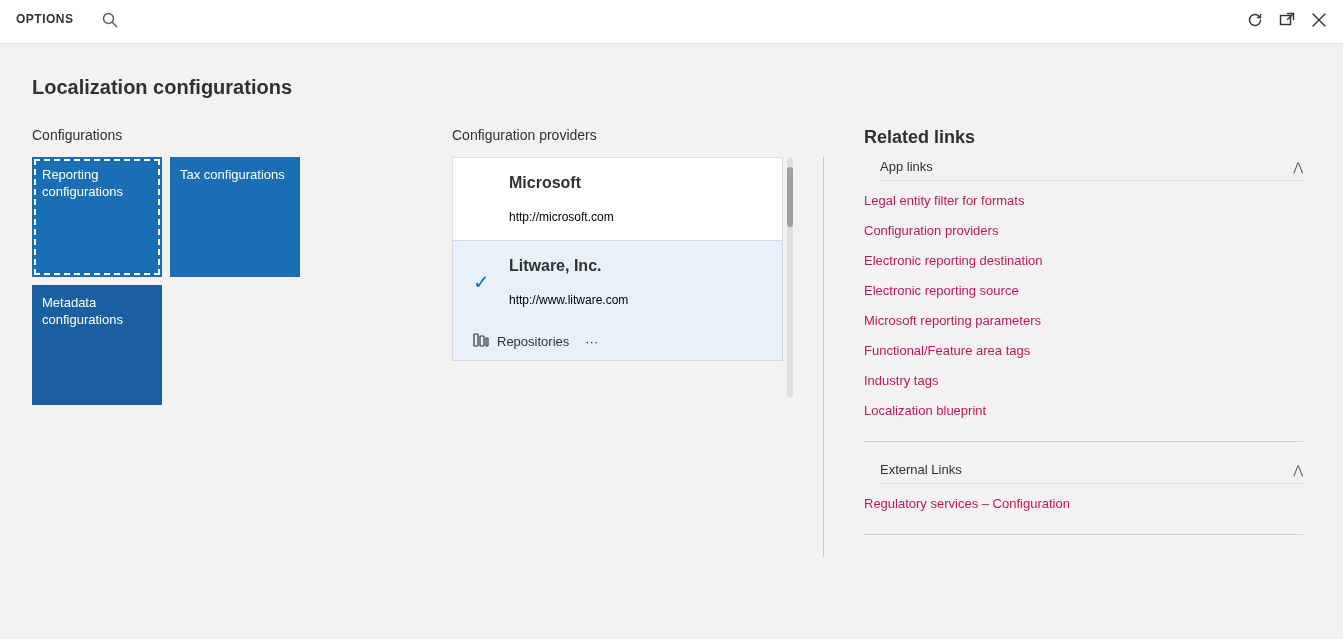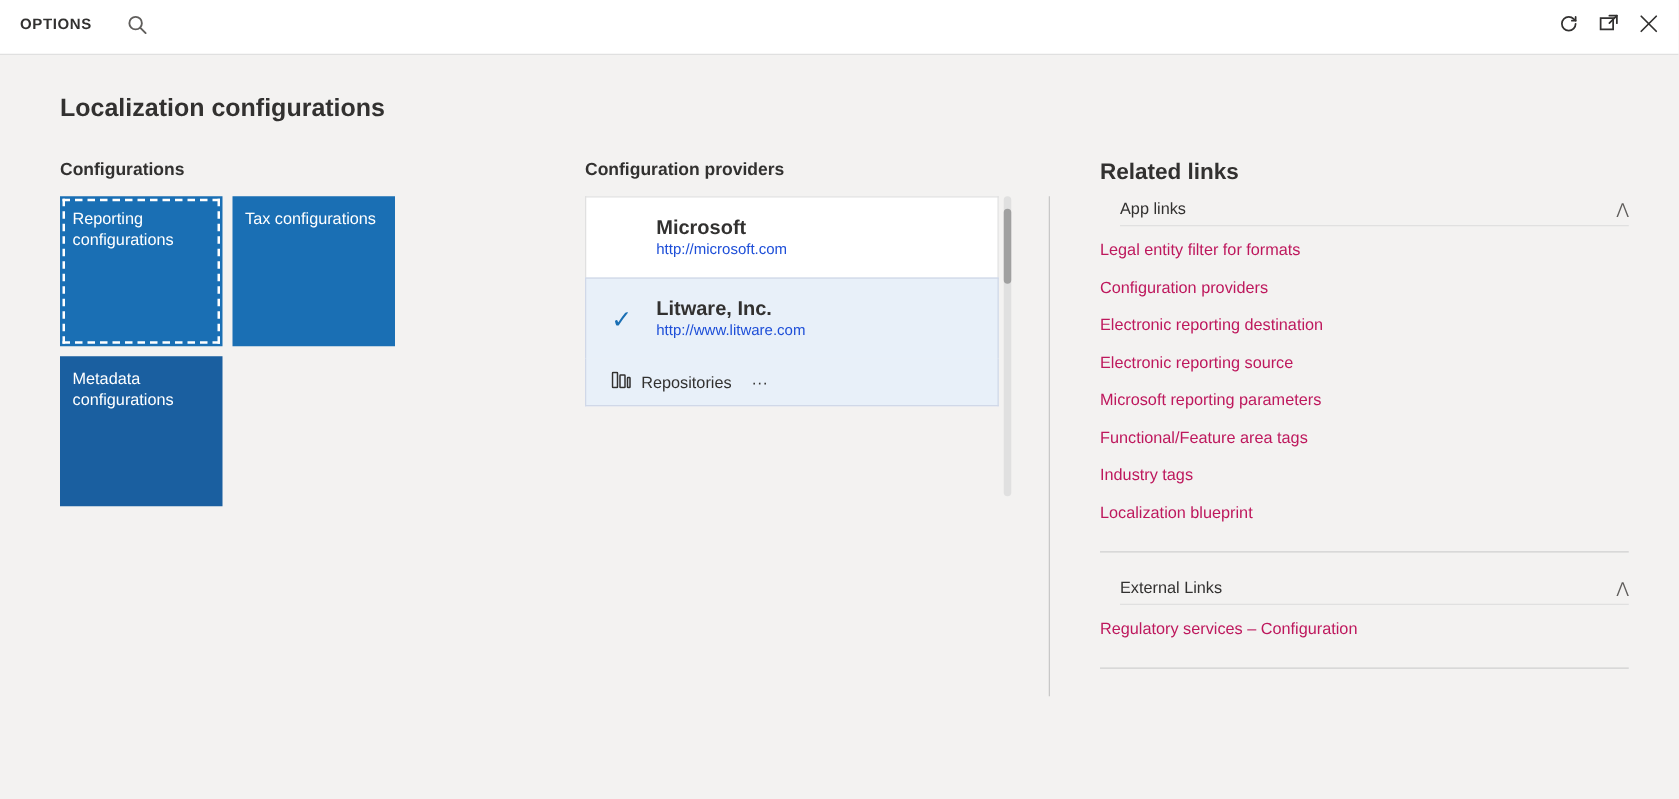--- a/index.html
+++ b/index.html
@@ -45,21 +45,21 @@
     }
     .titlebar-icon {
       font-size: 16px;
       color: #323130;
       cursor: pointer;
     }
 
     
     .main {
       flex: 1;
-      padding: 32px 40px 20px 48px;
+      padding: 32px 40px 20px 32px;
       overflow: hidden;
     }
 
     .page-title {
       font-size: 20px;
       font-weight: 600;
       color: #323130;
       margin-bottom: 28px;
     }
 
@@ -70,21 +70,21 @@
     }
 
     
     .configurations-section {
       flex: 0 0 340px;
     }
     .section-heading {
       font-size: 14px;
       color: #323130;
       margin-bottom: 14px;
-      font-weight: 700;
+      font-weight: 400;
     }
     .tiles-grid {
       display: grid;
       grid-template-columns: 130px 130px;
       gap: 8px;
     }
     .tile {
       width: 130px;
       height: 120px;
       background: #1a6fb4;
@@ -136,22 +136,22 @@
       width: 24px;
     }
     .provider-info {}
     .provider-name {
       font-size: 16px;
       font-weight: 600;
       color: #323130;
     }
     .provider-url {
       font-size: 12px;
-      color: #1d4ed8;
-      margin-top: 0;
+      color: #000000;
+      margin-top: 18px;
     }
     .provider-footer {
       background: #e8f0f9;
       border: 1px solid #d0d8e8;
       border-top: none;
       padding: 10px 20px;
       display: flex;
       align-items: center;
       gap: 8px;
     }

